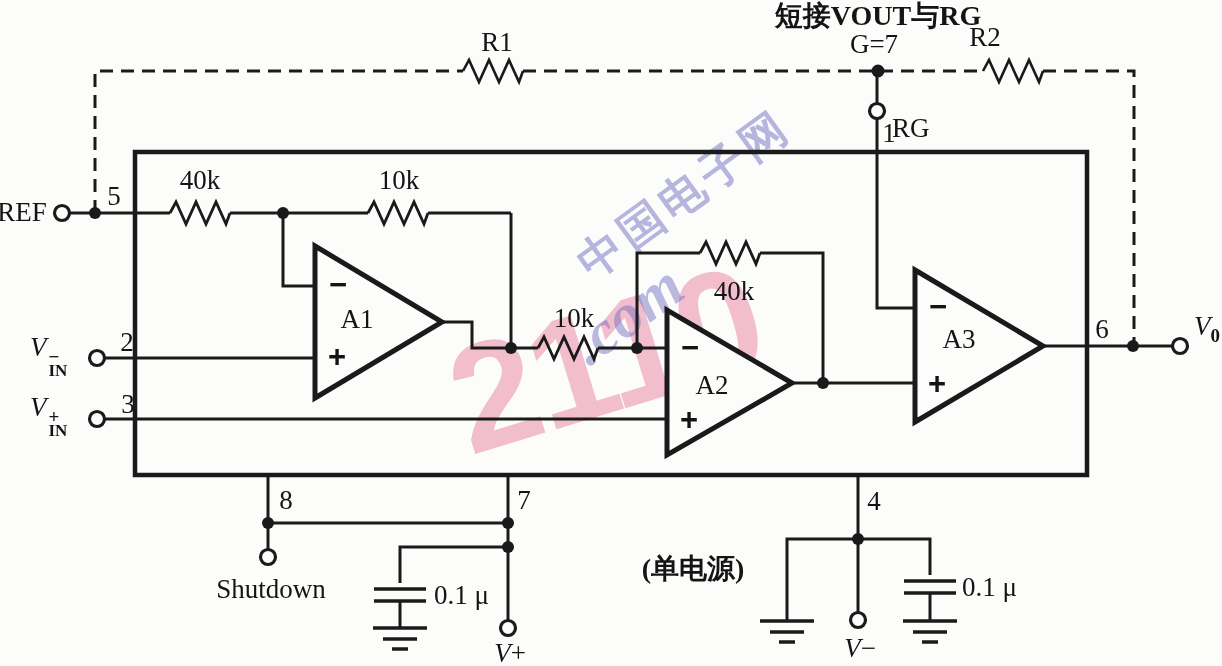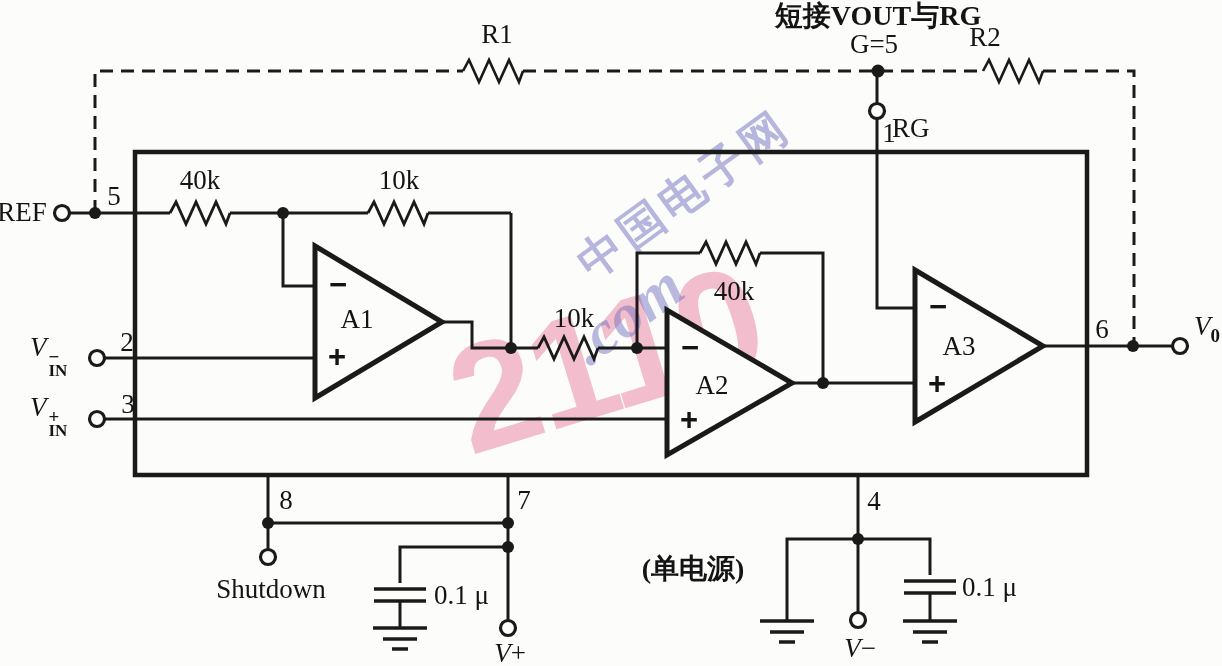--- a/index.html
+++ b/index.html
@@ -96,43 +96,43 @@
     <circle cx="97" cy="419" r="7.5"></circle>
     <circle cx="877" cy="111" r="7.5"></circle>
     <circle cx="268" cy="557" r="7.5"></circle>
     <circle cx="508" cy="628" r="7.5"></circle>
     <circle cx="858" cy="620" r="7.5"></circle>
     <circle cx="1180" cy="346" r="7.5"></circle>
   </g>
 </svg>
 
 <div class="lbl cn" style="left:878px;top:16px">短接VOUT与RG</div>
-<div class="lbl" style="left:874px;top:44px">G=5</div>
-<div class="lbl" style="left:497px;top:34px">R1</div>
+<div class="lbl" style="left:874px;top:44px">G=7</div>
+<div class="lbl" style="left:497px;top:42px">R1</div>
 <div class="lbl" style="left:985px;top:37px">R2</div>
 <div class="lbl ls" style="left:892px;top:128px">RG</div>
 
 <div class="lbl num" style="left:889px;top:133px">1</div>
 <div class="lbl num" style="left:114px;top:196px">5</div>
 <div class="lbl num" style="left:127px;top:342px">2</div>
 <div class="lbl num" style="left:128px;top:404px">3</div>
 <div class="lbl num" style="left:1102px;top:329px">6</div>
 <div class="lbl num" style="left:286px;top:500px">8</div>
 <div class="lbl num" style="left:524px;top:500px">7</div>
 <div class="lbl num" style="left:874px;top:501px">4</div>
 
 <div class="lbl" style="left:22px;top:212px">REF</div>
 <div class="lbl" style="left:200px;top:180px">40k</div>
 <div class="lbl" style="left:399px;top:180px">10k</div>
 <div class="lbl" style="left:574px;top:318px">10k</div>
 <div class="lbl" style="left:734px;top:291px">40k</div>
 
 <div class="lbl" style="left:357px;top:319px">A1</div>
 <div class="lbl" style="left:712px;top:385px">A2</div>
-<div class="lbl" style="left:959px;top:346px">A3</div>
+<div class="lbl" style="left:959px;top:339px">A3</div>
 <div class="lbl sign" style="left:338px;top:285px">−</div>
 <div class="lbl sign" style="left:337px;top:357px">+</div>
 <div class="lbl sign" style="left:690px;top:348px">−</div>
 <div class="lbl sign" style="left:689px;top:420px">+</div>
 <div class="lbl sign" style="left:938px;top:307px">−</div>
 <div class="lbl sign" style="left:937px;top:384px">+</div>
 
 <div class="lbl" style="left:271px;top:589px">Shutdown</div>
 <div class="lbl ls" style="left:434px;top:595px">0.1 μ</div>
 <div class="lbl ls" style="left:962px;top:587px">0.1 μ</div>

